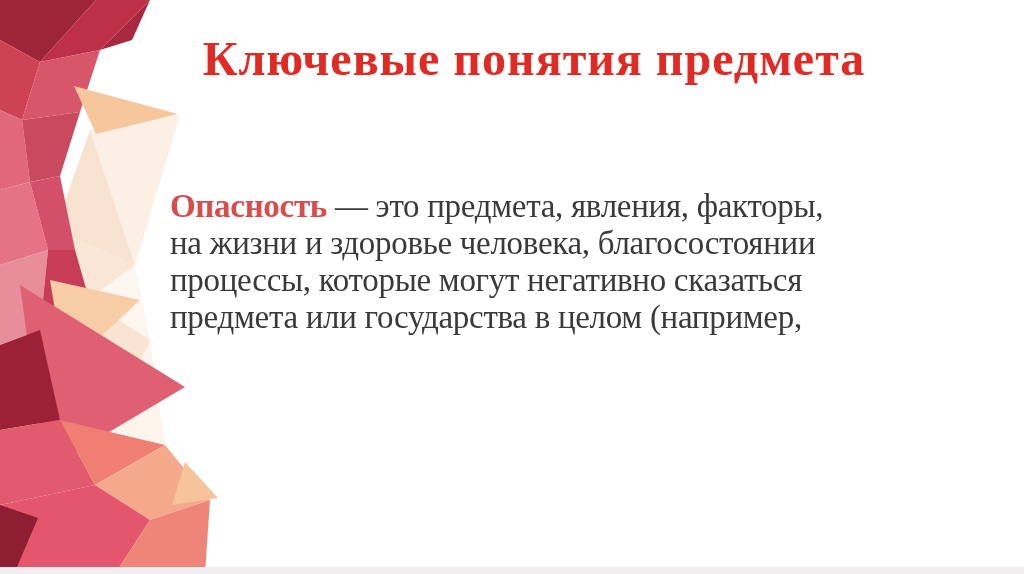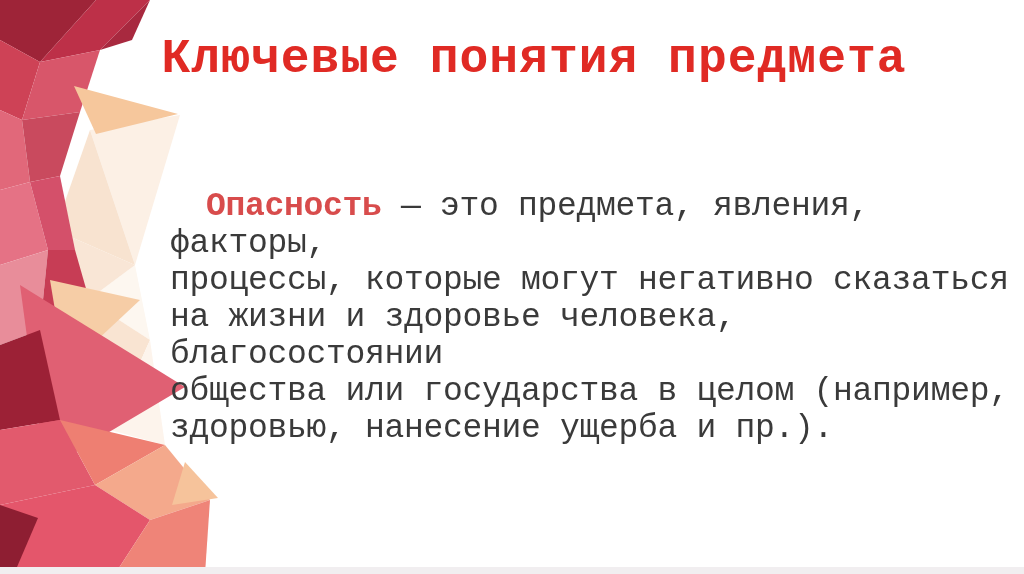--- a/index.html
+++ b/index.html
@@ -6,21 +6,21 @@
     margin: 0;
     padding: 0;
     background: #ffffff;
   }
   .slide {
     position: relative;
     width: 1024px;
     height: 574px;
     background: var(--background, #ffffff);
     overflow: hidden;
-    font-family: Liberation Mono, monospace;
+    font-family: Liberation Serif, serif;
   }
   .deco-svg {
     position: absolute;
     left: 0;
     top: 0;
     width: 330px;
     height: 574px;
     display: block;
   }
   .bottom-strip {
@@ -49,21 +49,20 @@
     left: 170px;
     width: 845px;
     color: var(--body-color, #3a3a3a);
     font-size: 33px;
     line-height: 37px;
     letter-spacing: -0.3px;
   }
   .body-text .term {
     color: var(--term-color, #d84c4c);
     font-weight: bold;
-    margin-left: 36px;
   }
 </style>
 </head>
 <body>
 
 <div class="slide">
 
   <svg class="deco-svg" viewBox="0 0 330 574" preserveAspectRatio="none" aria-hidden="true">
     <polygon fill="#9e2438" points="0,0 96,0 40,62 0,40"></polygon>
     <polygon fill="#bd3048" points="96,0 150,0 100,50 40,62"></polygon>
@@ -96,21 +95,20 @@
   </svg>
 
   <div class="title">
     <div>Ключевые понятия предмета</div>
   </div>
 
   <div class="body-text">
     <div>
       <span class="term">Опасность</span><span> — это предмета, явления, факторы,</span>
     </div>
+    <div>на жизни и здоровье человека, благосостоянии</div>
     <div>процессы, которые могут негативно сказаться</div>
-    <div>на жизни и здоровье человека, благосостоянии</div>
-    <div>общества или государства в целом (например,</div>
-    <div>здоровью, нанесение ущерба и пр.).</div>
+    <div>предмета или государства в целом (например,</div>
   </div>
 
   <div class="bottom-strip"></div>
 
 </div>
 
 </body></html>

